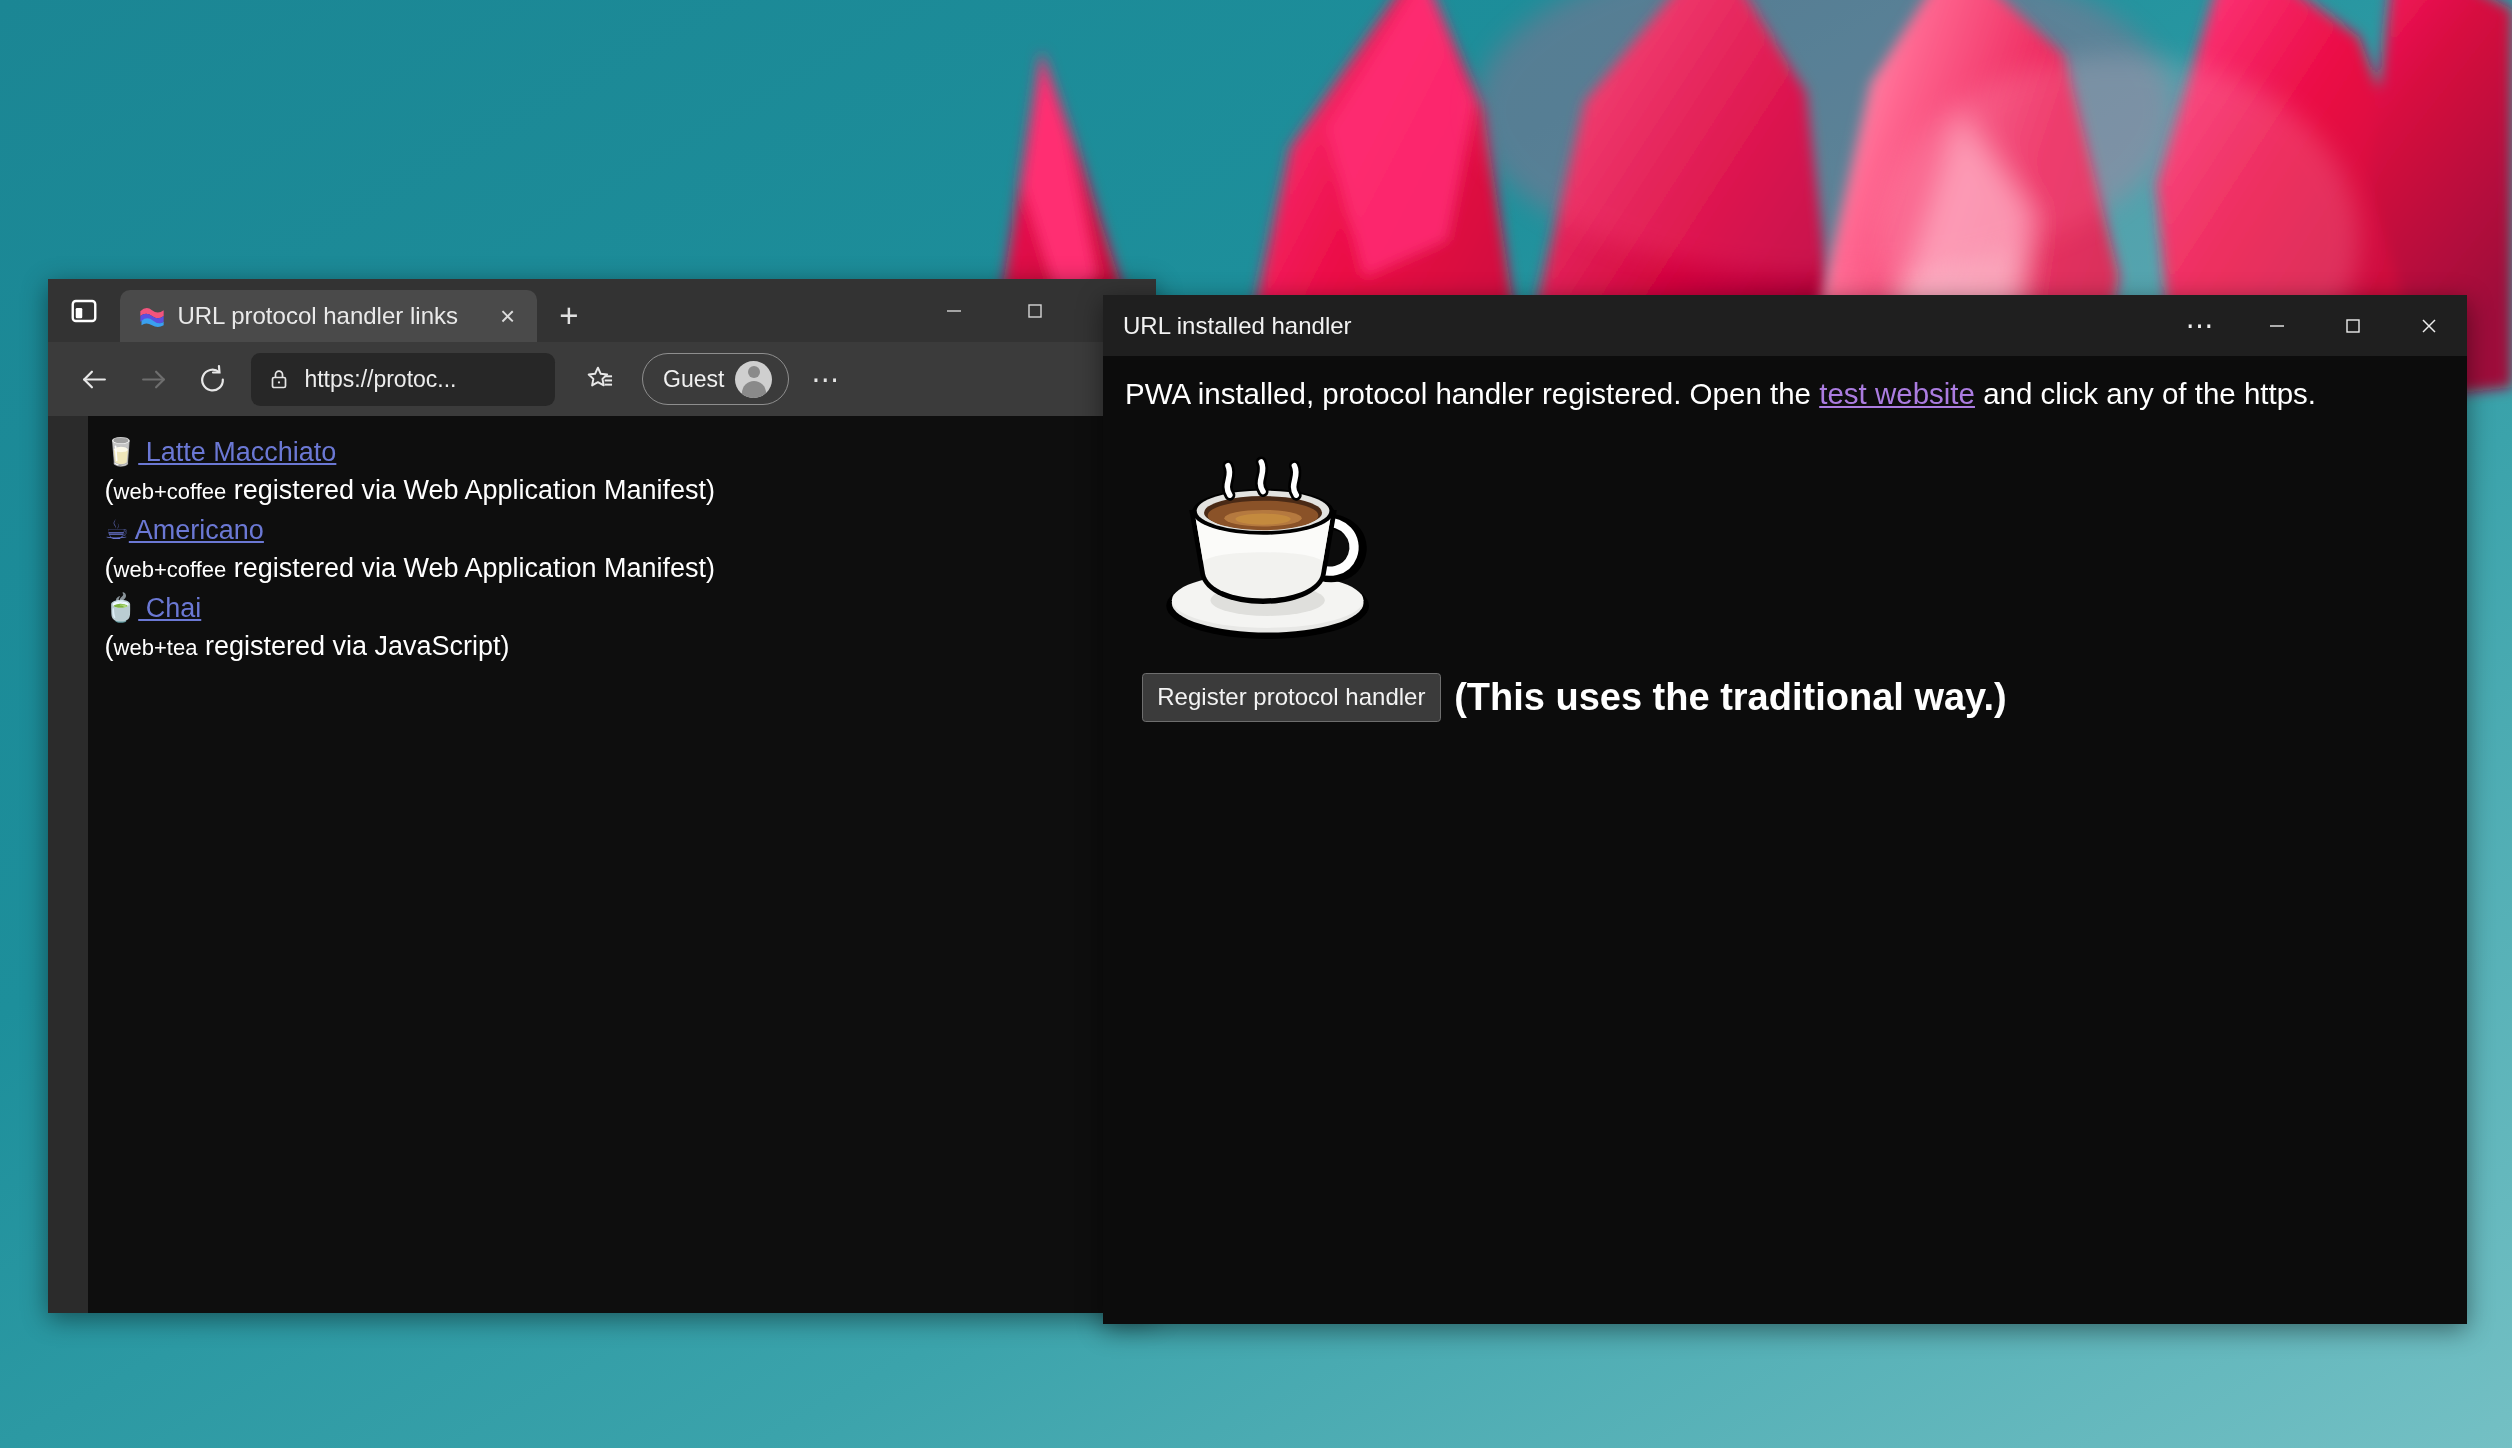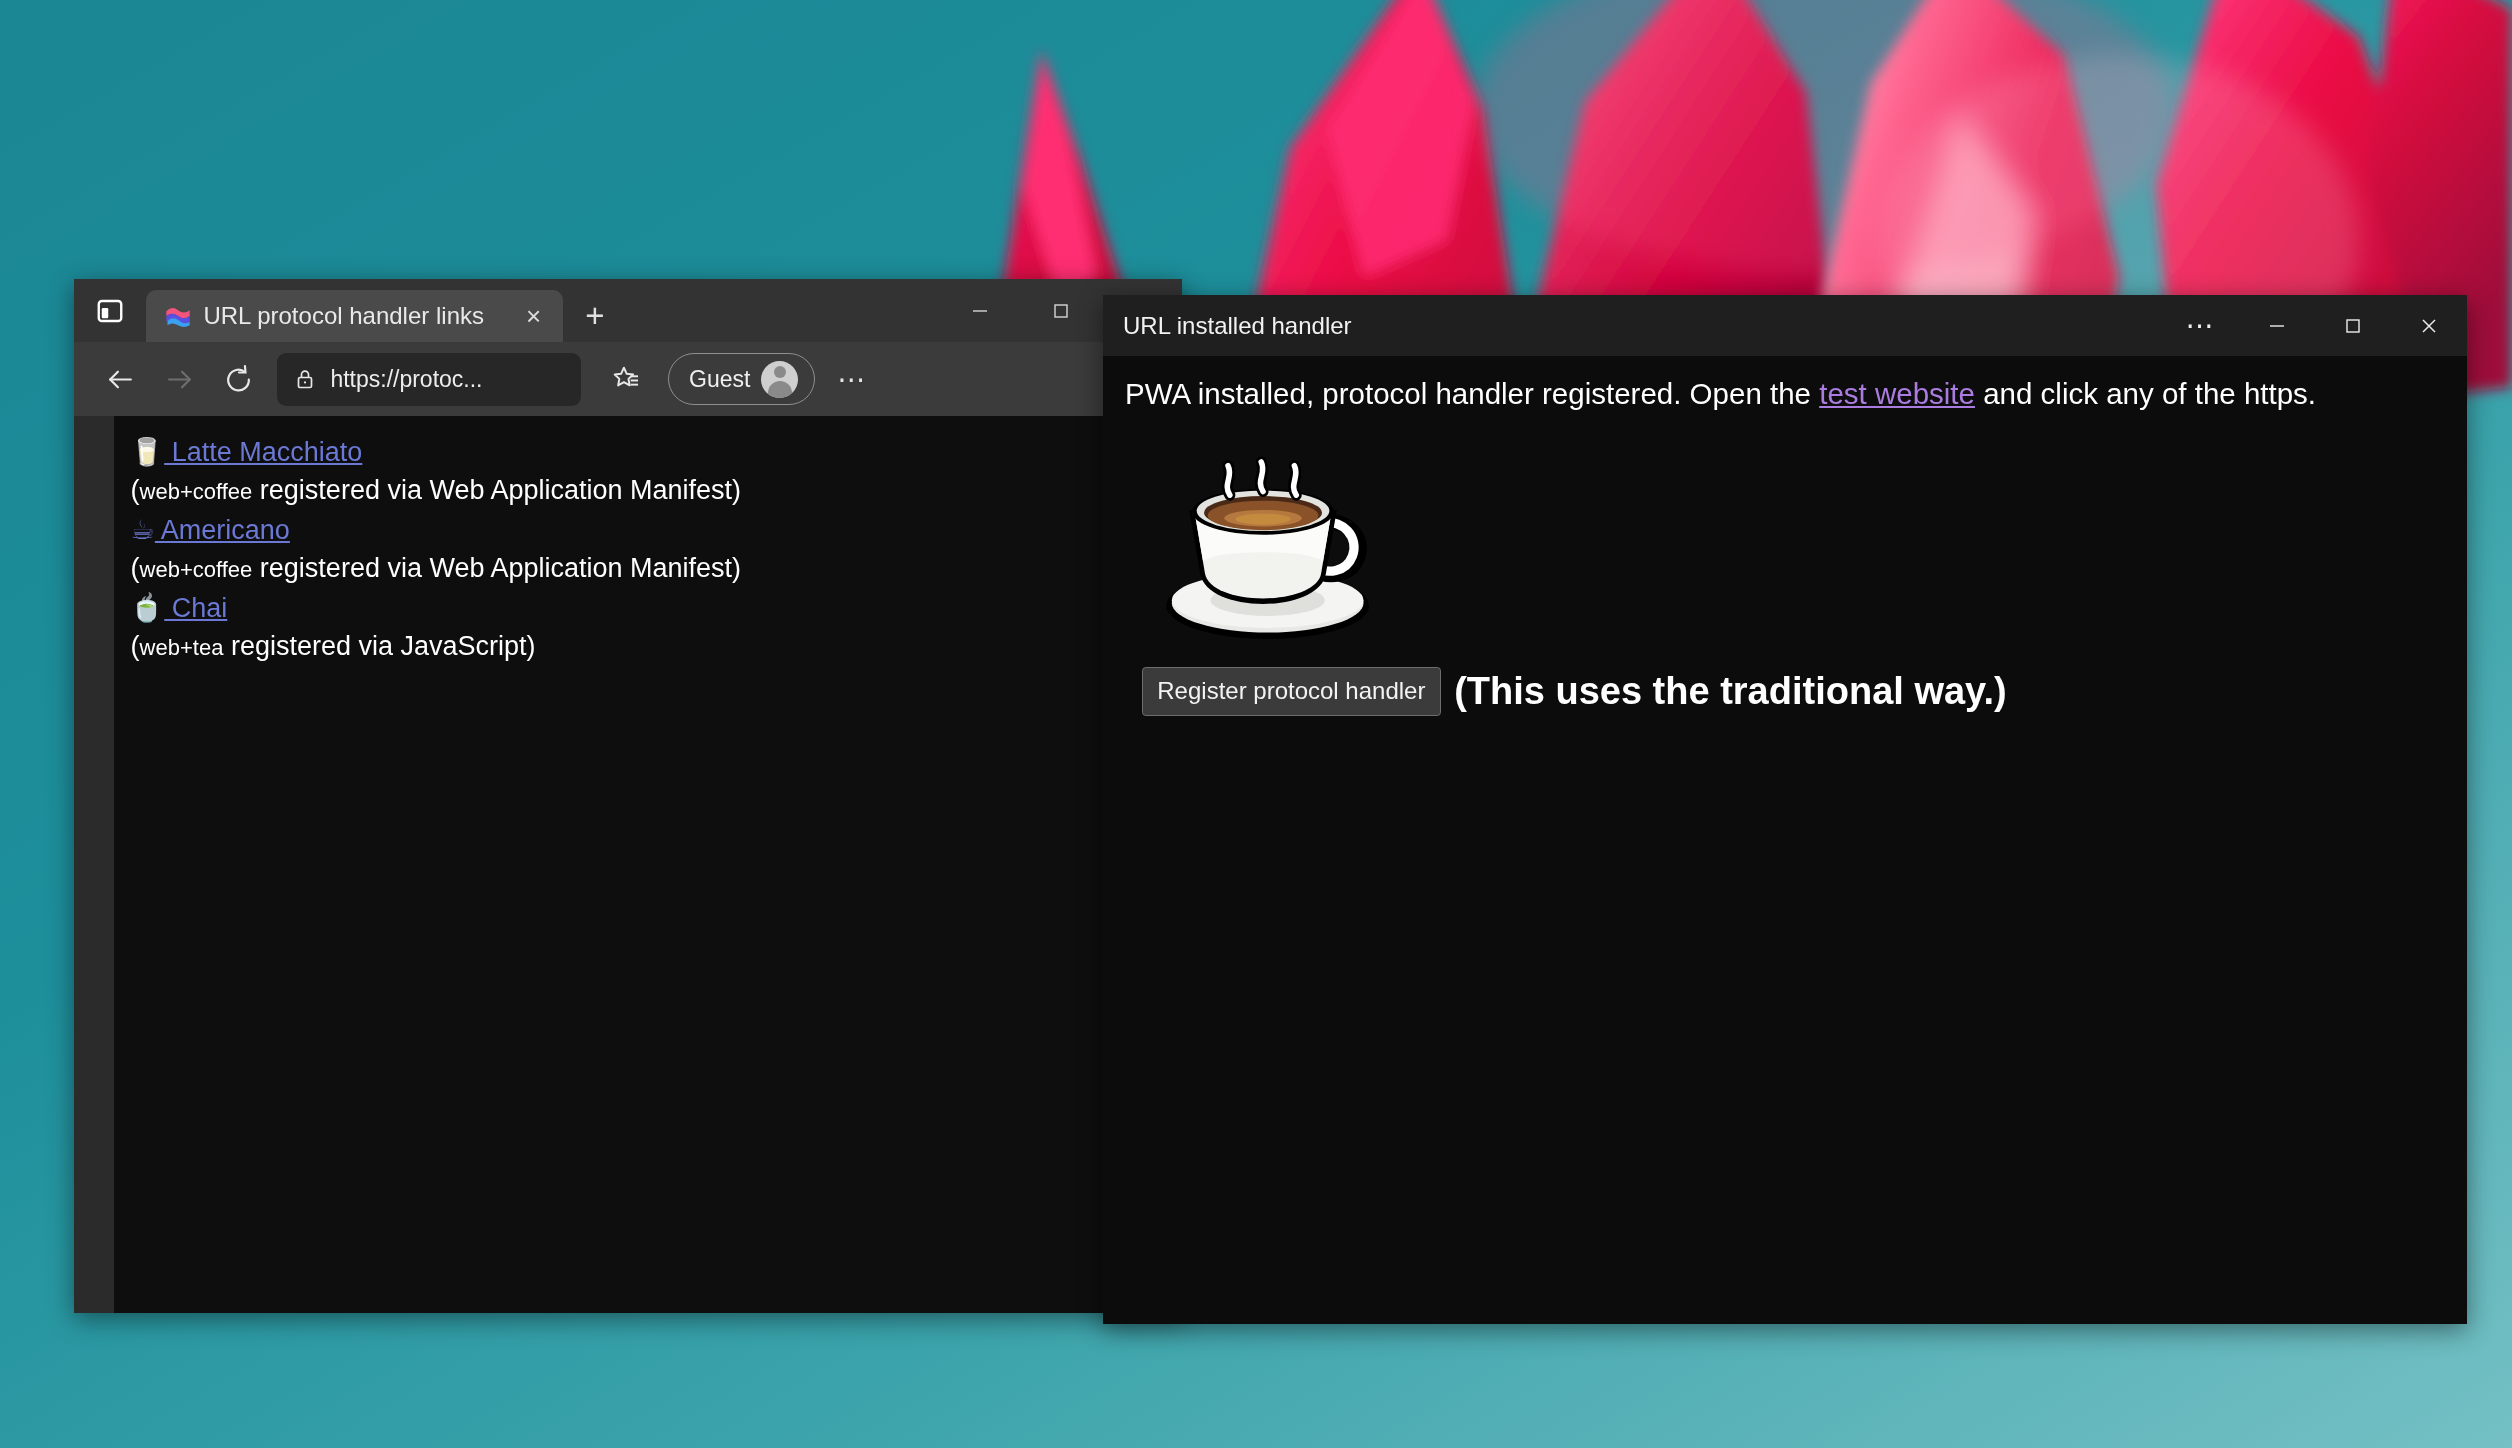--- a/index.html
+++ b/index.html
@@ -23,21 +23,21 @@
   #wallpaper-flower {
     position: absolute;
     inset: 0;
     width: 100%;
     height: 100%;
   }
 
   
   #browser-window {
     position: absolute;
-    left: 74px;
+    left: 48px;
     top: 279px;
     width: 1108px;
     height: 1034px;
     background: #2b2b2b;
     box-shadow: 0 5.5px 24px rgba(0,0,0,0.45);
   }
   .br-titlebar {
     height: 63px;
     background: #333333;
     display: flex;
@@ -270,21 +270,21 @@
   }
   .pwa-cup-wrap {
     margin: 24px 0 7.4px 20px;
     width: 249px; height: 212px;
   }
   .pwa-btnrow {
     display: flex;
     align-items: center;
     gap: 13px;
     margin-left: 16.6px;
-    margin-top: 17px;
+    margin-top: 23px;
   }
   .pwa-button {
     background: #3b3b3b;
     border: 0.9px solid #6e6e6e;
     border-radius: 3.7px;
     color: #f3f3f3;
     font-size: 24px;
     padding: 9.2px 14.7px;
     font-family: "Liberation Sans", sans-serif;
   }

